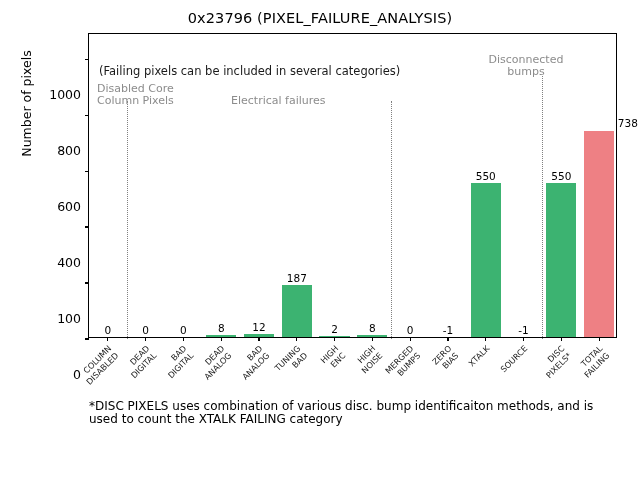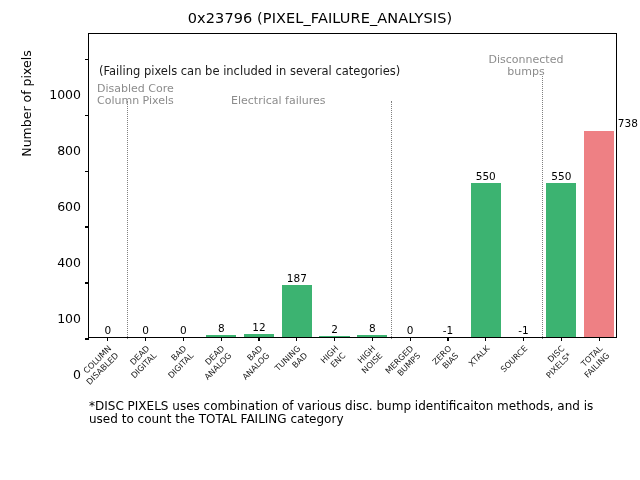--- a/index.html
+++ b/index.html
@@ -310,16 +310,16 @@
         <div>PIXELS*</div>
       </div>
       <div class="xtick-label" style="left: 518.107px; top: 344px; width: 80px;">
         <div>TOTAL</div>
         <div>FAILING</div>
       </div>
     </div>
 
   <div id="footnote">
     <div>*DISC PIXELS uses combination of various disc. bump identificaiton methods, and is</div>
-    <div>used to count the TOTAL FAILING category</div>
+    <div>used to count the XTALK FAILING category</div>
   </div>
 
 </div>
 
 </body></html>

